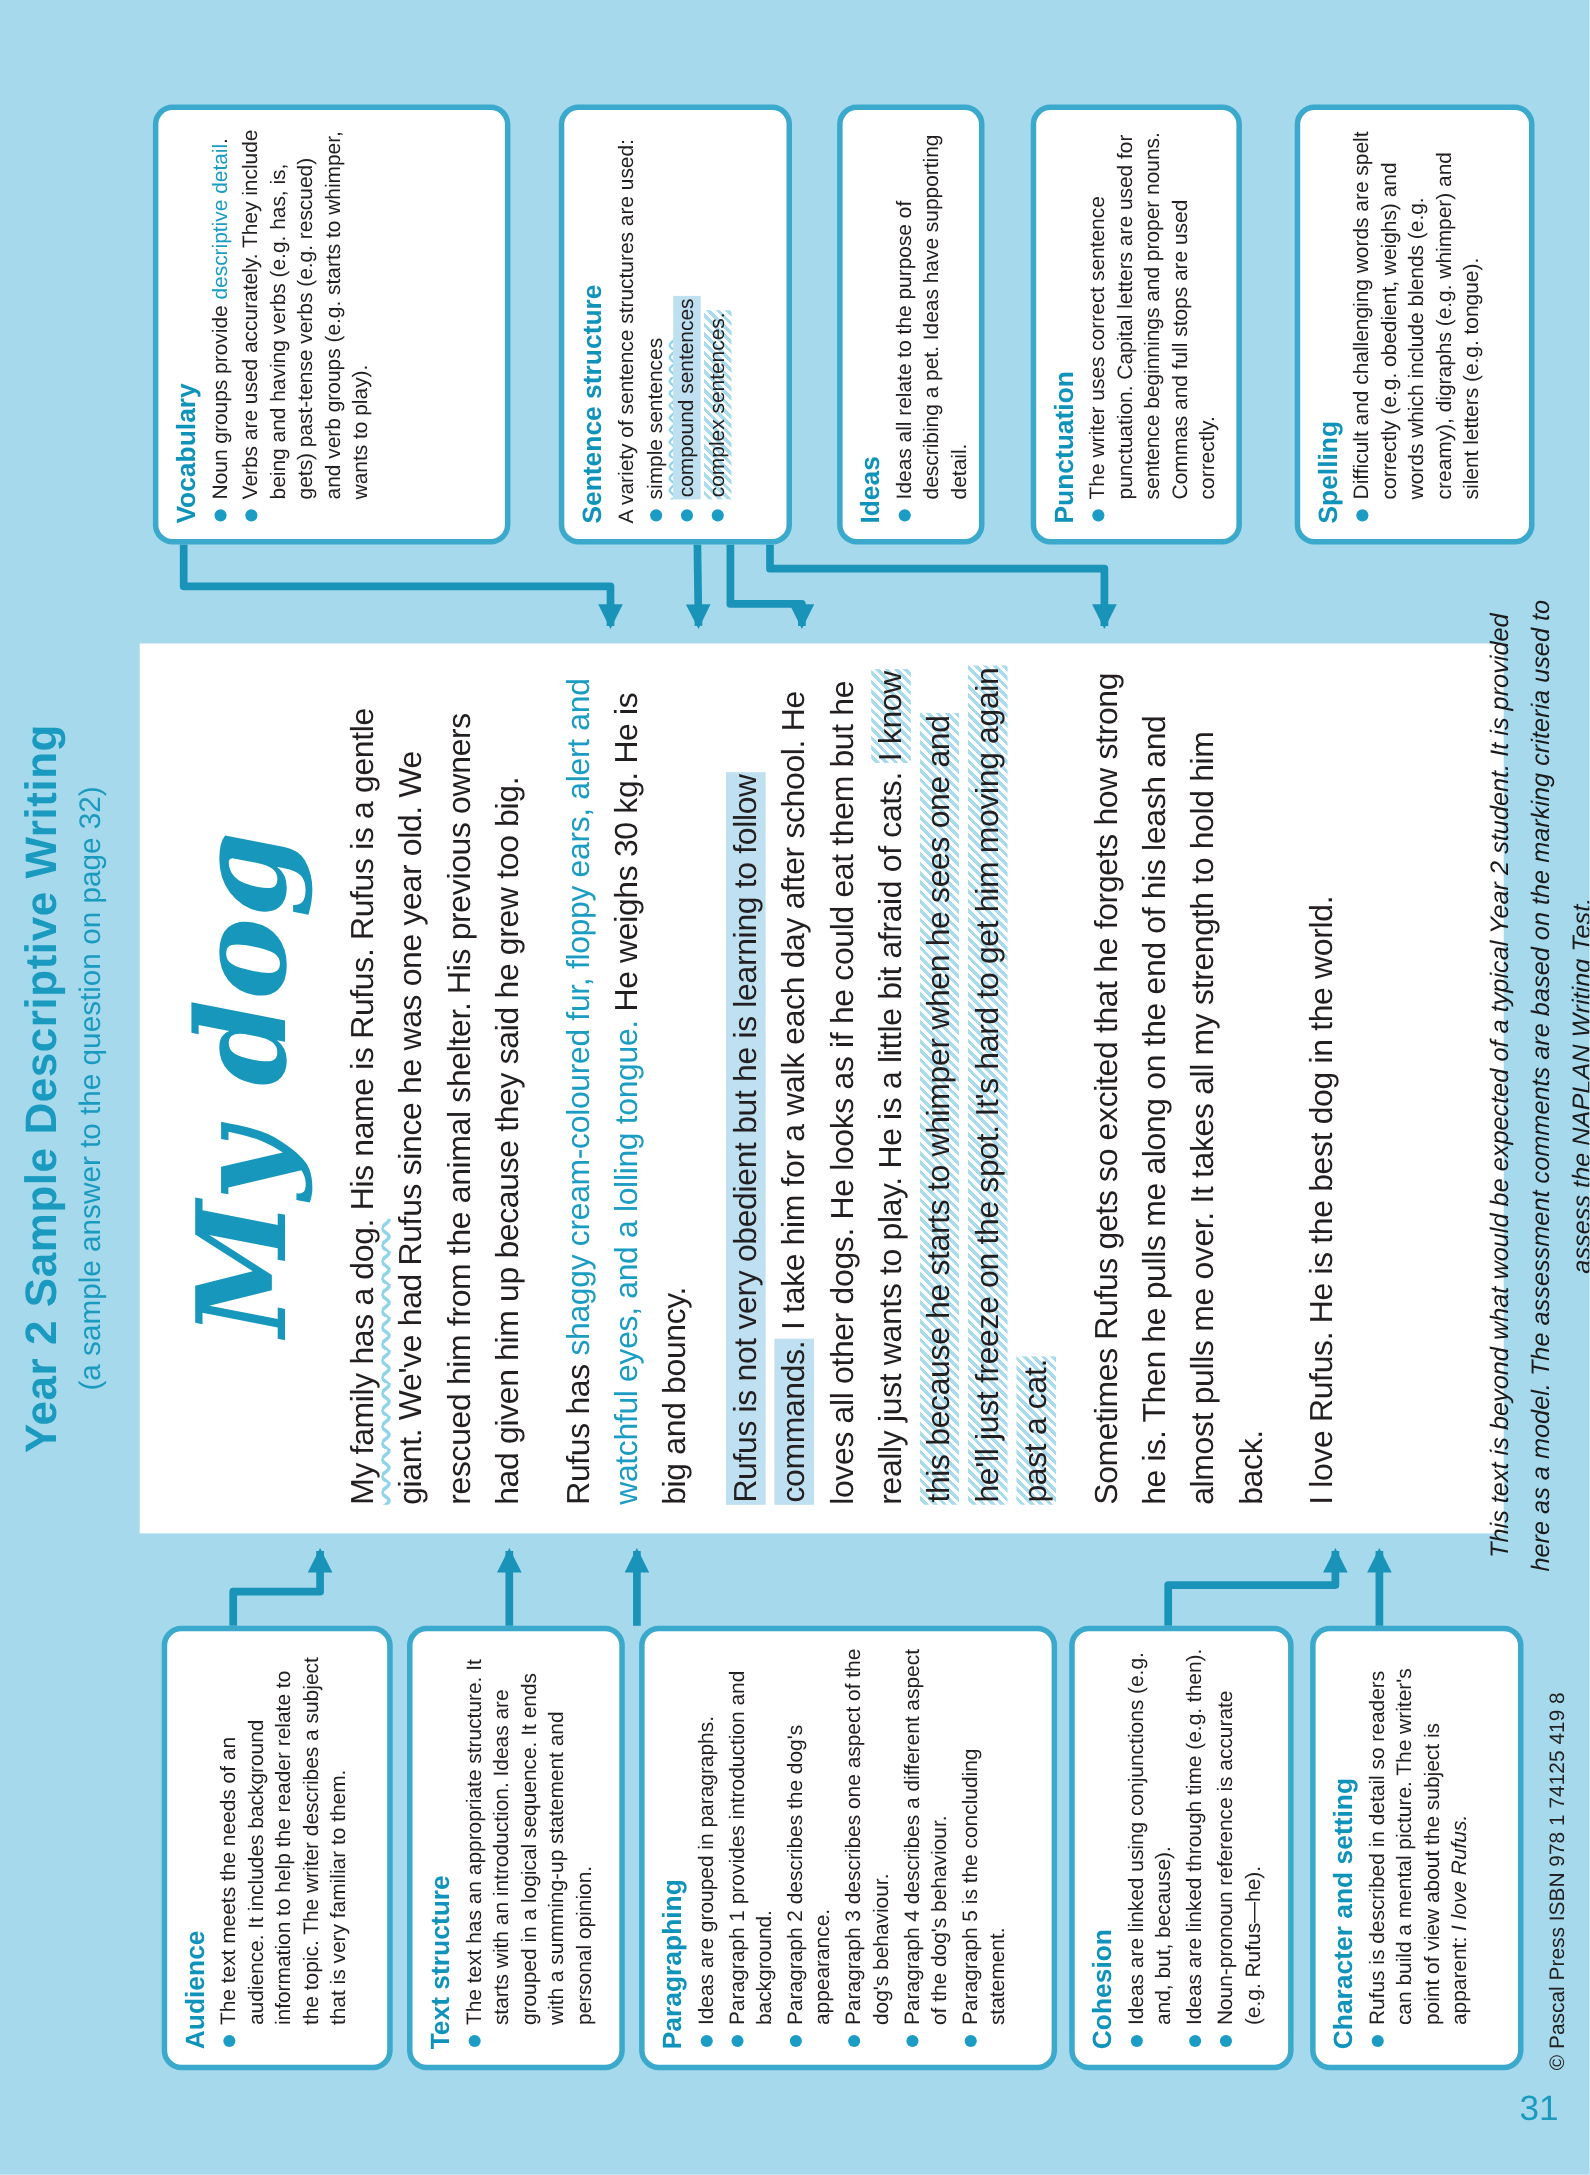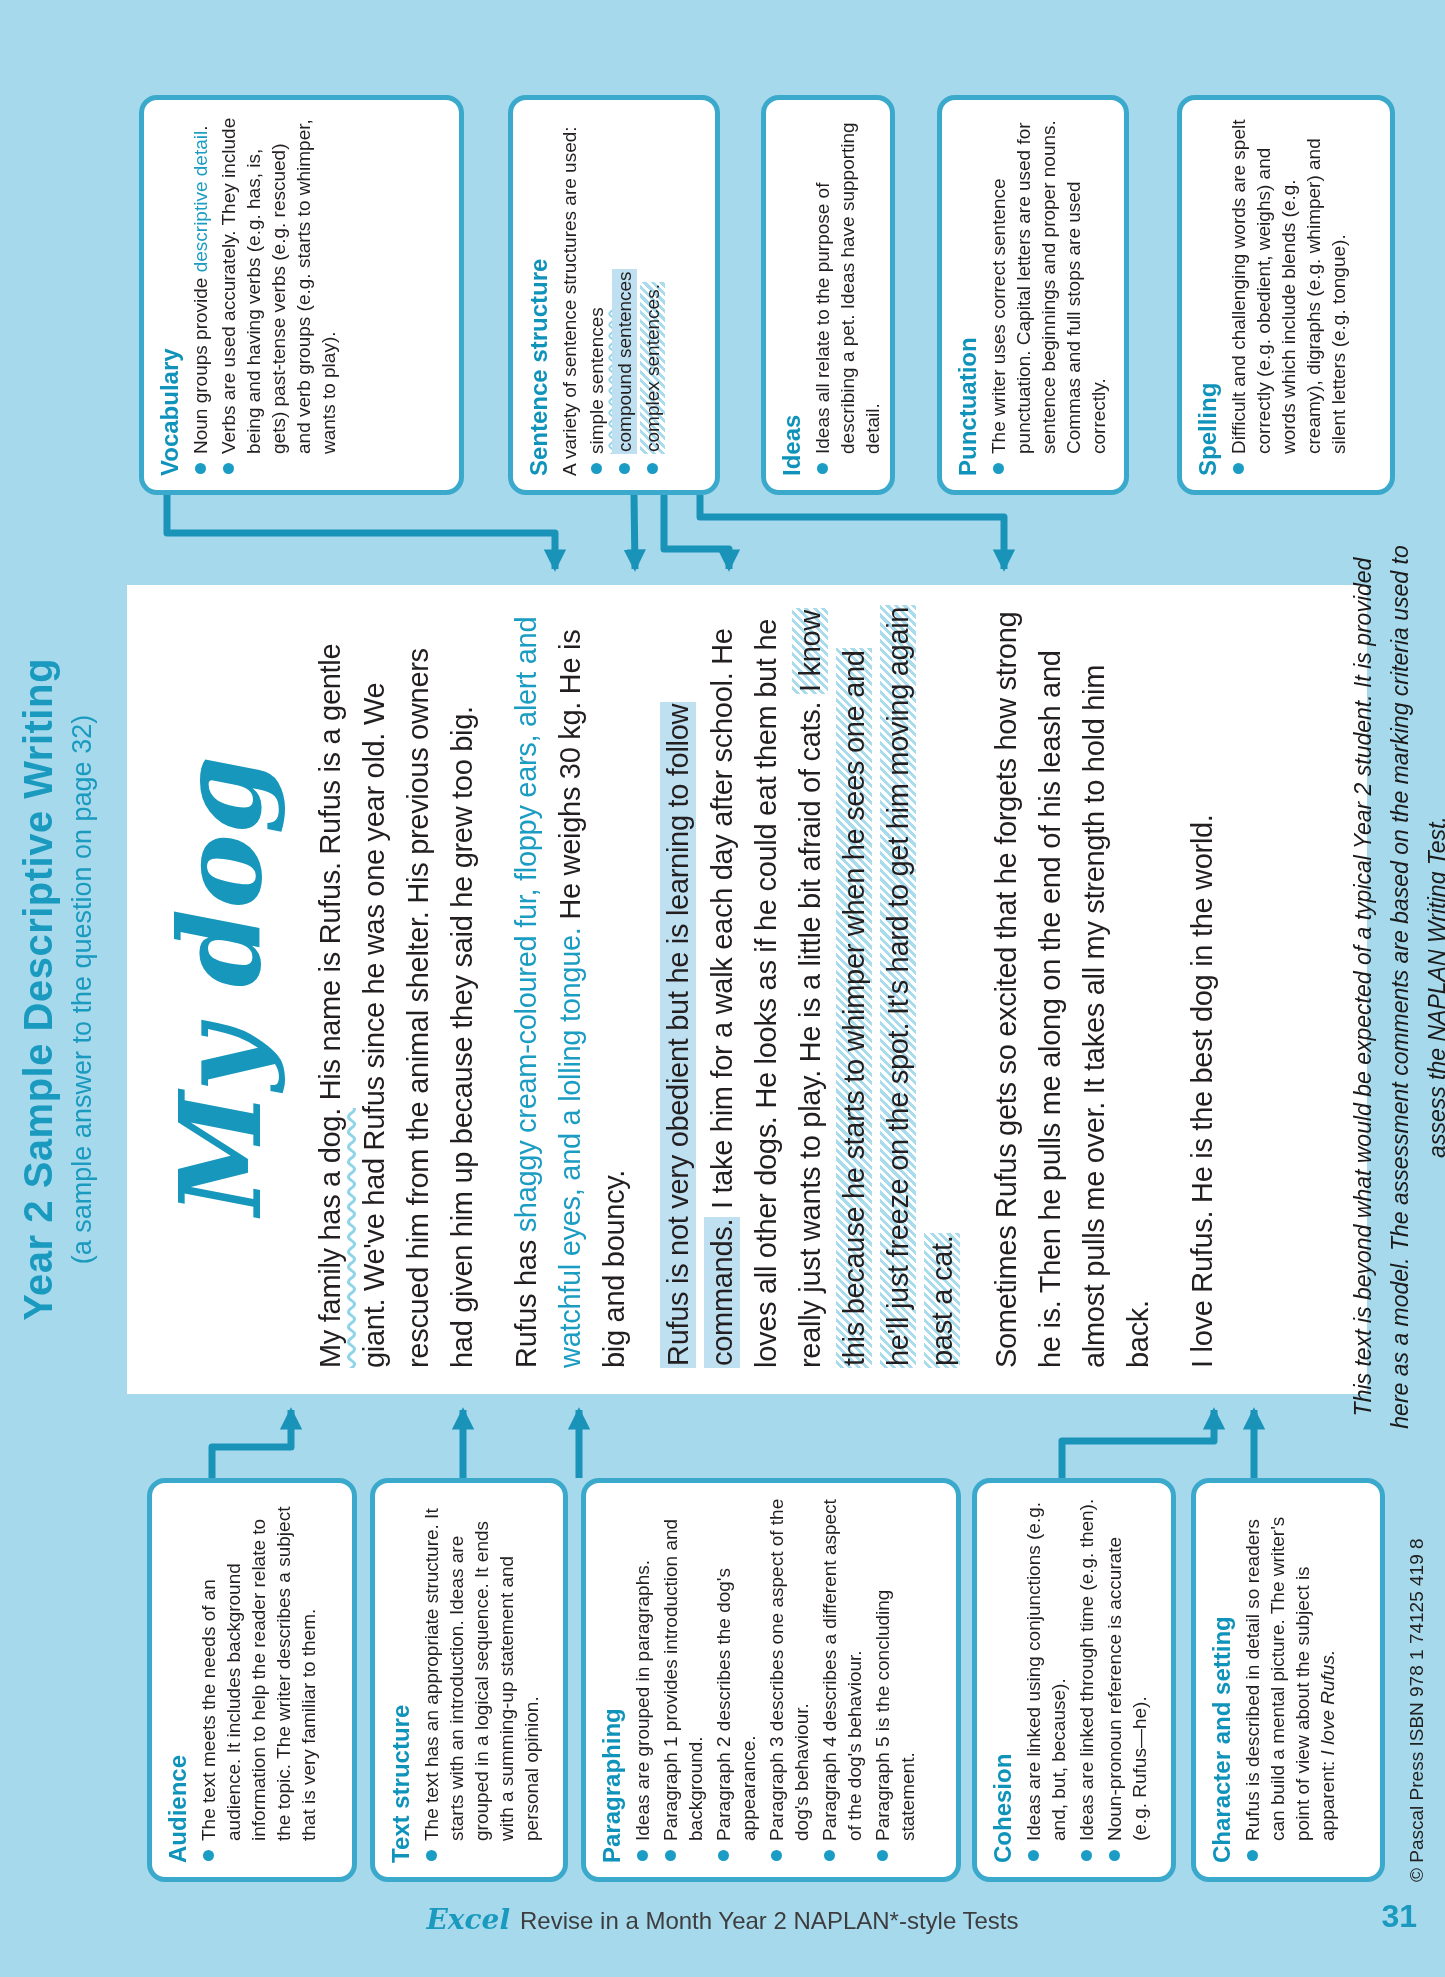--- a/index.html
+++ b/index.html
@@ -51,21 +51,21 @@
   .lb{left:95px;width:404px;}
   .lb0{top:147px;height:210px;} .lb1{top:370px;height:198px;} .lb2{top:581px;height:380px;}
   .lb3{top:972px;height:204px;} .lb4{top:1191px;height:194px;}
 
   
   .copyright{position:absolute;left:95px;top:1406px;font-size:19px;color:#222;}
 
   
   .footer{position:absolute;left:0;top:1903px;width:1445px;text-align:center;color:#3d3d3f;font-size:24px;}
   .footer .brand{font-family:"DejaVu Serif",serif;font-weight:bold;font-style:italic;color:#1a9abf;font-size:28px;margin-right:10px;}
-  .pageno{position:absolute;right:28px;top:1898px;color:#1a9abf;font-size:32px;font-weight:bold;}
+  .pageno{position:absolute;right:28px;top:1898px;color:#1a9abf;font-size:32px;font-weight:normal;}
 
   svg.connectors{position:absolute;left:0;top:0;}
 </style>
 </head>
 <body>
 
 <div id="page">
   <div id="landscape">
 
     <svg class="connectors" width="1977" height="1445" viewBox="0 0 1977 1445" fill="none">
@@ -180,17 +180,14 @@
     <div class="abox lb lb4">
       <h3>Character and setting</h3>
       <ul>
         <li><span>Rufus is described in detail so readers can build a mental picture. The writer's point of view about the subject is apparent: </span><span class="seg-italic">I love Rufus.</span></li>
       </ul>
     </div>
 
     <div class="copyright">© Pascal Press ISBN 978 1 74125 419 8</div>
   </div>
 
-  <div class="footer">
-    <span class="brand">Excel</span><span>Revise in a Month Year 2 NAPLAN*-style Tests</span>
-  </div>
   <div class="pageno">31</div>
 </div>
 
 </body></html>

